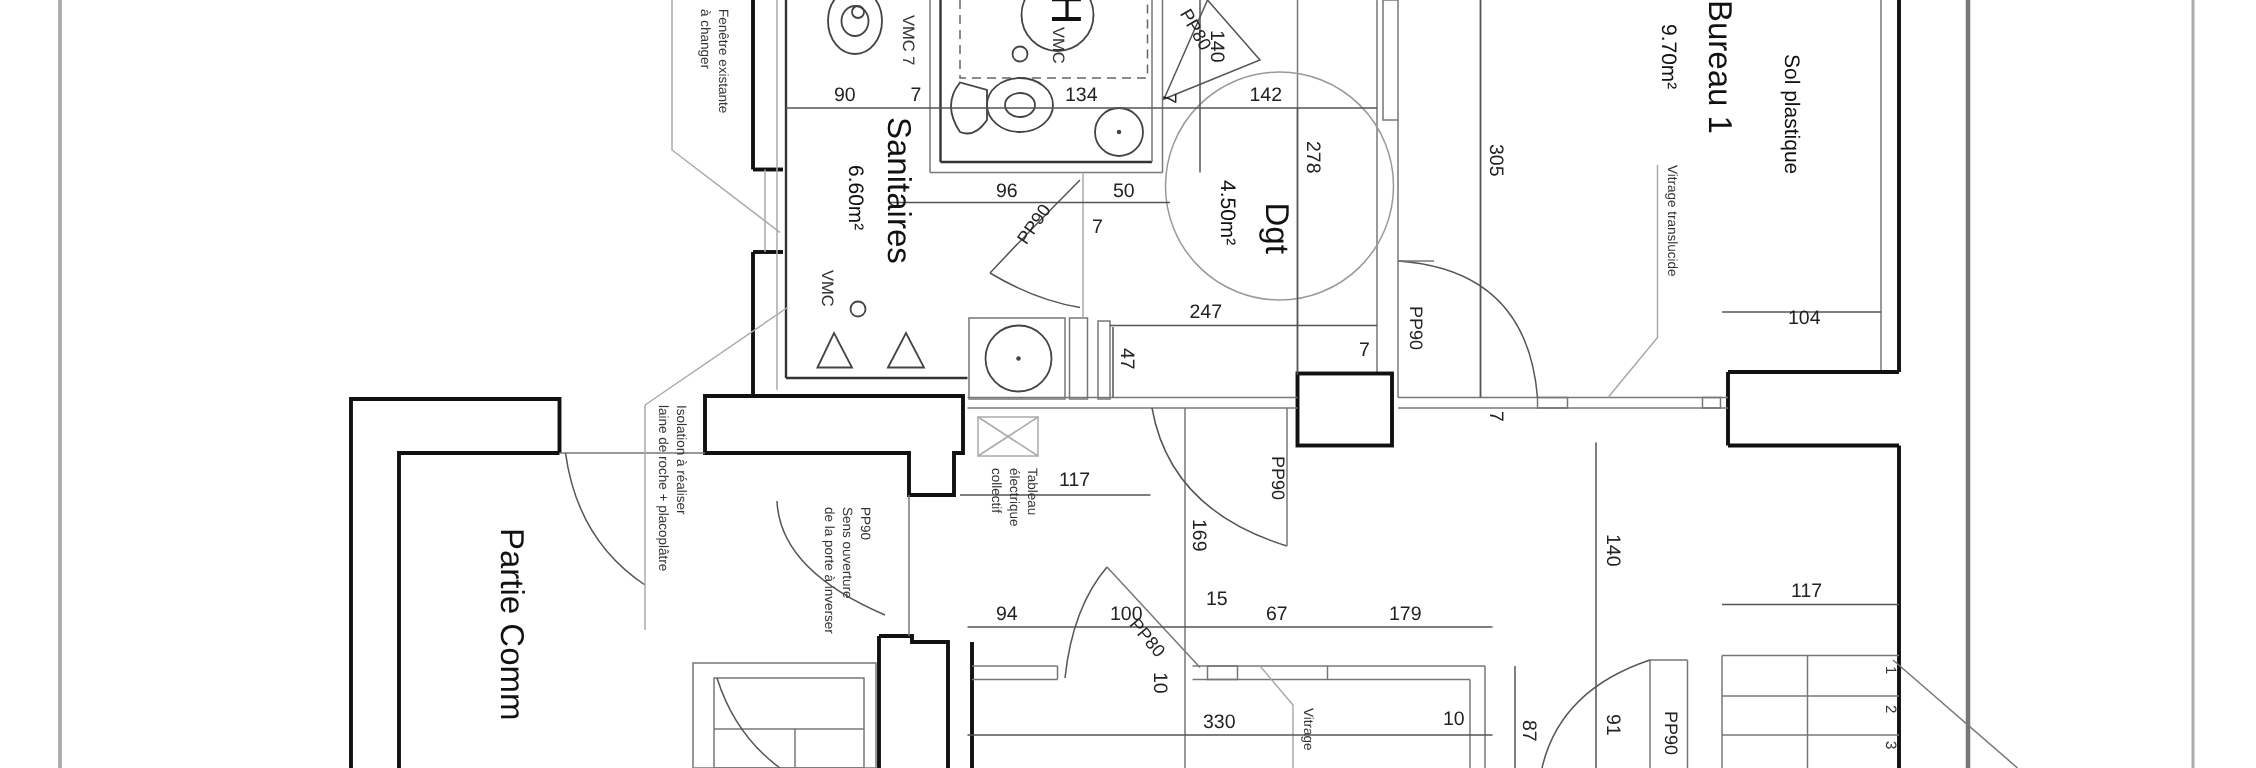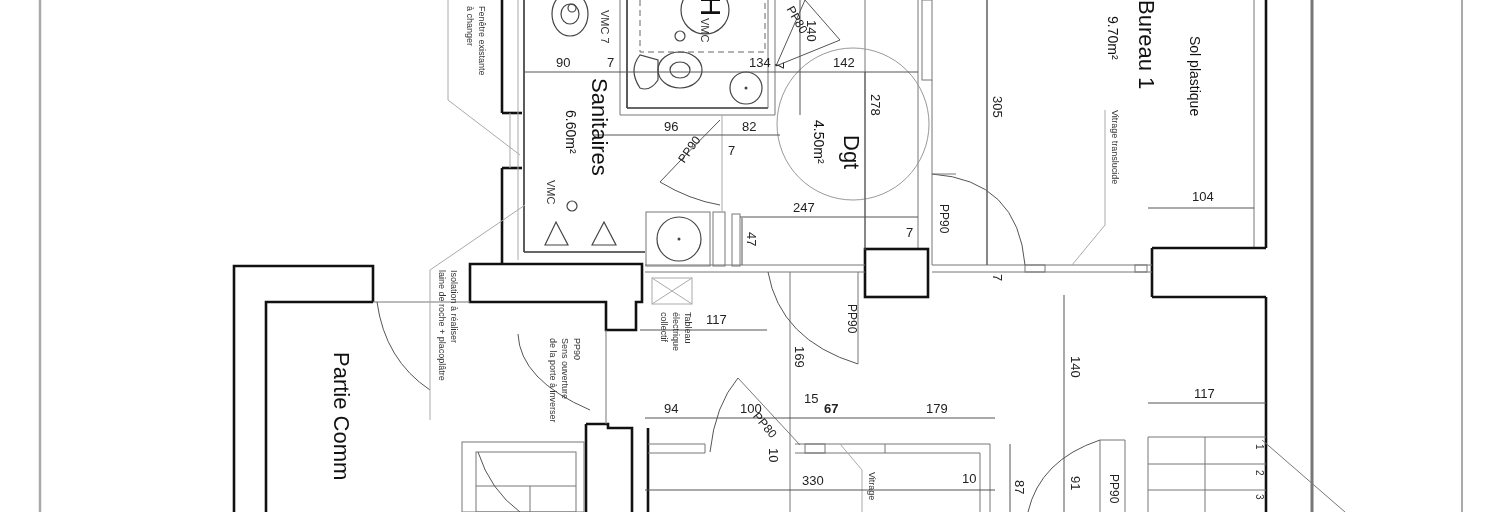--- a/index.html
+++ b/index.html
@@ -215,42 +215,42 @@
 
 <div class="lbl rot door" style="left:950px;top:204px;">PP90</div>
 <div class="lbl rot door" style="left:858px;top:304px;">PP90</div>
 <div class="lbl door" style="left:676px;top:158px;transform:rotate(-55deg);">PP90</div>
 <div class="lbl door" style="left:795px;top:4px;transform:rotate(60deg);">PP80</div>
 <div class="lbl door" style="left:760px;top:410px;transform:rotate(50deg);">PP80</div>
 <div class="lbl rot door" style="left:1120px;top:474px;">PP90</div>
 
 <div class="lbl dimtxt" style="left:556px;top:56px;">90</div>
 <div class="lbl dimtxt" style="left:607px;top:56px;">7</div>
-<div class="lbl dimtxt" style="left:710px;top:56px;margin-left:39px;">134</div>
+<div class="lbl dimtxt" style="left:710px;top:56px;">134</div>
 <div class="lbl rot dimtxt" style="left:786px;top:62px;">7</div>
 <div class="lbl rot dimtxt" style="left:818px;top:20px;">140</div>
 <div class="lbl dimtxt" style="left:833px;top:56px;">142</div>
 <div class="lbl dimtxt" style="left:664px;top:120px;">96</div>
-<div class="lbl dimtxt" style="left:742px;top:120px;">82</div>
+<div class="lbl dimtxt" style="left:742px;top:120px;">50</div>
 <div class="lbl dimtxt" style="left:728px;top:144px;">7</div>
 <div class="lbl rot dimtxt" style="left:882px;top:94px;">278</div>
 <div class="lbl rot dimtxt" style="left:1004px;top:96px;">305</div>
-<div class="lbl dimtxt" style="left:1192px;top:190px;">104</div>
+<div class="lbl dimtxt" style="left:1192px;top:205px;">104</div>
 <div class="lbl dimtxt" style="left:793px;top:201px;">247</div>
 <div class="lbl rot dimtxt" style="left:758px;top:232px;">47</div>
 <div class="lbl dimtxt" style="left:906px;top:226px;">7</div>
 <div class="lbl rot dimtxt" style="left:1004px;top:274px;">7</div>
 <div class="lbl dimtxt" style="left:706px;top:313px;">117</div>
 <div class="lbl rot dimtxt" style="left:806px;top:346px;">169</div>
 <div class="lbl rot dimtxt" style="left:1082px;top:356px;">140</div>
 <div class="lbl dimtxt" style="left:1194px;top:387px;">117</div>
 <div class="lbl dimtxt" style="left:664px;top:402px;">94</div>
 <div class="lbl dimtxt" style="left:740px;top:402px;">100</div>
 <div class="lbl dimtxt" style="left:804px;top:392px;">15</div>
-<div class="lbl dimtxt" style="left:824px;top:402px;font-weight:bold;">67</div>
+<div class="lbl dimtxt" style="left:844px;top:402px;">67</div>
 <div class="lbl dimtxt" style="left:926px;top:402px;">179</div>
 <div class="lbl rot dimtxt" style="left:780px;top:448px;">10</div>
 <div class="lbl dimtxt" style="left:802px;top:474px;">330</div>
 <div class="lbl dimtxt" style="left:962px;top:472px;">10</div>
 <div class="lbl rot dimtxt" style="left:1026px;top:480px;">87</div>
 <div class="lbl rot dimtxt" style="left:1082px;top:476px;">91</div>
 <div class="lbl rot note" style="left:1264px;top:444px;font-size:10px;">1</div>
 <div class="lbl rot note" style="left:1264px;top:470px;font-size:10px;">2</div>
 <div class="lbl rot note" style="left:1264px;top:494px;font-size:10px;">3</div>
 

